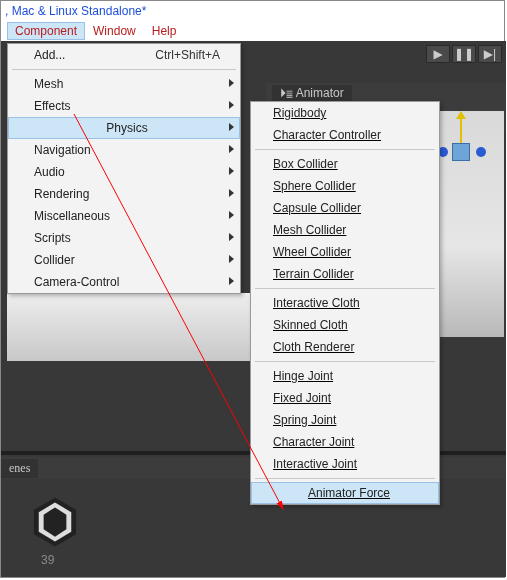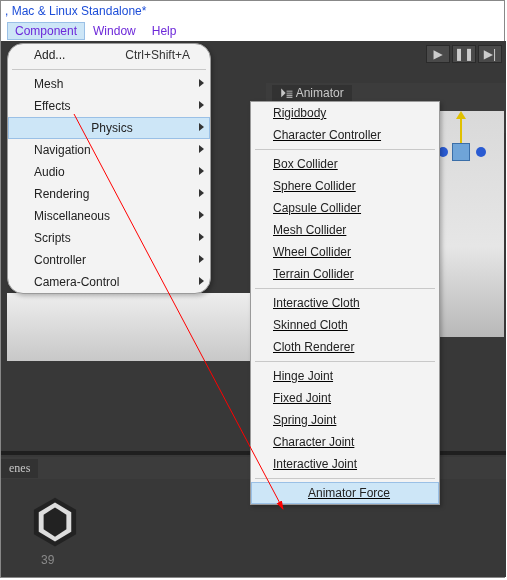--- a/index.html
+++ b/index.html
@@ -2,21 +2,21 @@
 <html><head>
 <meta charset="utf-8">
 <style>
   * { margin: 0; padding: 0; box-sizing: border-box; font-family: "Segoe UI", Arial, sans-serif; font-size: 12px; }
   html, body { width: 507px; height: 580px; overflow: hidden; background: #fff; }
 
   .outer-border { width: 505px; height: 578px; border: 1px solid #888; position: relative; background:#fff;}
 
   .title-bar { height: 20px; line-height: 20px; padding-left: 4px; color: #1d4ed8; background:#fff;}
   .menubar { height: 20px; background: #fff; display: flex; align-items: center; padding-left: 6px; gap:0; }
-  .menubar .menu-item { padding: 2px 8px; color: #6d28d9; text-align: center; }
+  .menubar .menu-item { padding: 2px 8px; color: #b91c1c; text-align: center; }
   .menubar .menu-item.selected { background: #cde6f7; border: 1px solid #9ac0e6; padding:1px 7px;}
 
   .dark-area { position: absolute; left: 0; top: 40px; width: 505px; height: 536px;
                background: #383838; }
 
   
   .scene-viewport { position:absolute; left:265px; top:70px; width:238px; height:226px;
     background: linear-gradient(#d9d9d9,#e6e6e6 60%, #b8b8b8); }
   .axis-gizmo { position:absolute; right:12px; top:6px; width:60px; height:60px;}
   .axis-gizmo .axis-y { position:absolute; left:28px; top:0; width:2px; height:30px; background:#e0c000;}
@@ -42,21 +42,21 @@
   .panel-separator{position:absolute;left:0;top:410px;width:505px;height:4px;background:#1f1f1f;}
   .scenes-strip{position:absolute;left:0;top:416px;width:505px;height:22px;background:#3c3c3c;color:#c8c8c8;display:flex;align-items:center;}
   .scenes-strip .tab{padding:2px 8px;background:#323232;font-family:Liberation Serif, serif;}
 
   .unity-logo{position:absolute;left:28px;top:455px;width:52px;height:52px;}
   .unity-logo svg{width:52px;height:52px;}
   .unity-number{position:absolute;left:40px;top:512px;color:#8a8a8a;}
 
   
   .menu-col{ position:absolute; background:#f3f3f3; border:1px solid #9a9a9a; box-shadow: 2px 2px 4px rgba(0,0,0,.25);}
-  .menu-col1{ left:6px; top:42px; width:204px;border-radius:16px; }
+  .menu-col1{ left:6px; top:42px; width:234px; }
   .menu-row{ height:22px; display:flex; align-items:center; padding: 0 20px 0 26px; color:#222; position:relative;}
   .menu-row.hover{ background:#cde6f7; outline:1px solid #9ac0e6; outline-offset:-1px;justify-content:center;}
   .menu-row .shortcut{ margin-left:auto; color:#333;}
   .menu-row .arrow{ position:absolute; right:6px; top:6px; width:0;height:0;border-top:4px solid transparent;border-bottom:4px solid transparent;border-left:5px solid #333;}
   .menu-sep{ height:1px; margin:3px 4px; background:#c8c8c8;}
 
   .menu-col2{ left:249px; top:100px; width:190px;text-decoration:underline;}
   .menu-col2 .menu-row{padding: 0 14px 0 22px;}
 
   
@@ -165,21 +165,21 @@
       </div>
     <div class="menu-row">
         <span>Miscellaneous</span>
         <span class="arrow"></span>
       </div>
     <div class="menu-row">
         <span>Scripts</span>
         <span class="arrow"></span>
       </div>
     <div class="menu-row">
-        <span>Controller</span>
+        <span>Collider</span>
         <span class="arrow"></span>
       </div>
     <div class="menu-row">
         <span>Camera-Control</span>
         <span class="arrow"></span>
       </div>
   </div>
 
   <div class="menu-col menu-col2">
     <div class="menu-row">

